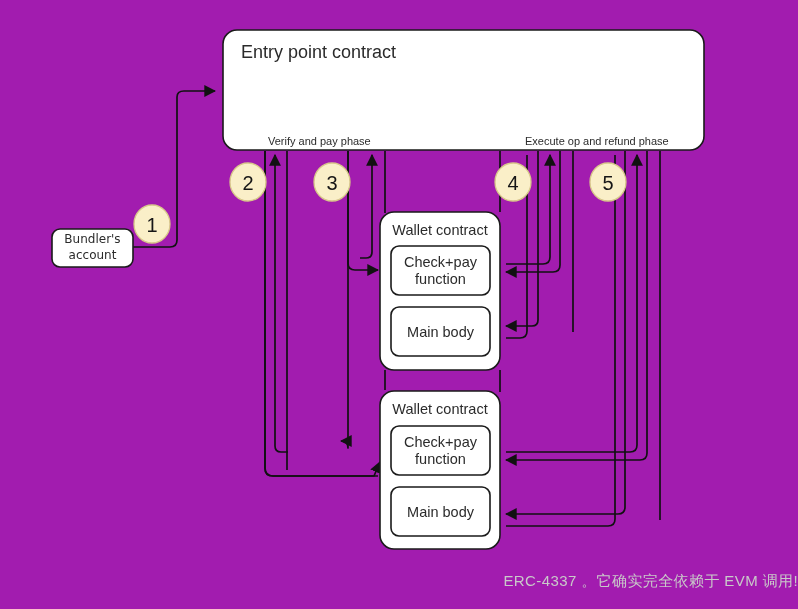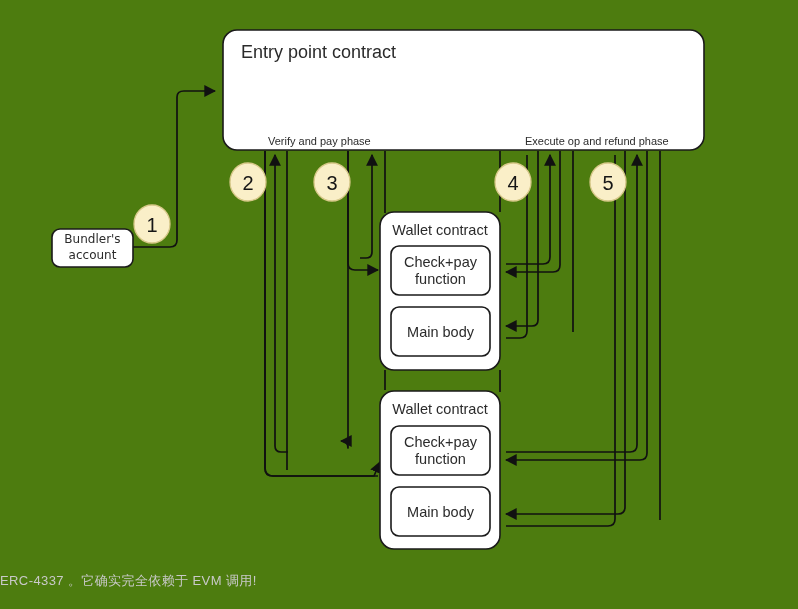--- a/index.html
+++ b/index.html
@@ -7,21 +7,21 @@
     padding: 0;
     background: #ffffff;
   }
   body {
     font-family: "Liberation Sans", sans-serif;
   }
   #canvas {
     position: relative;
     width: 798px;
     height: 609px;
-    background: #4d7c0f;
+    background: #a21caf;
     overflow: hidden;
   }
   svg.diagram {
     position: absolute;
     left: 0;
     top: 0;
     width: 798px;
     height: 609px;
   }
   .node-rect {
@@ -68,23 +68,23 @@
   .t-badge {
     font-family: "Liberation Sans", sans-serif;
     font-size: 20px;
     fill: #161616;
   }
   .caption {
     position: absolute;
     left: 0;
     top: 572px;
     width: 798px;
-    text-align: left;
-    font-family: "Liberation Sans", sans-serif;
-    font-size: 13px;
+    text-align: right;
+    font-family: "Liberation Sans", sans-serif;
+    font-size: 15px;
     color: #c9c9c9;
     letter-spacing: 0.4px;
     user-select: none;
   }
 </style>
 </head>
 <body>
 
 <div id="canvas">
 

